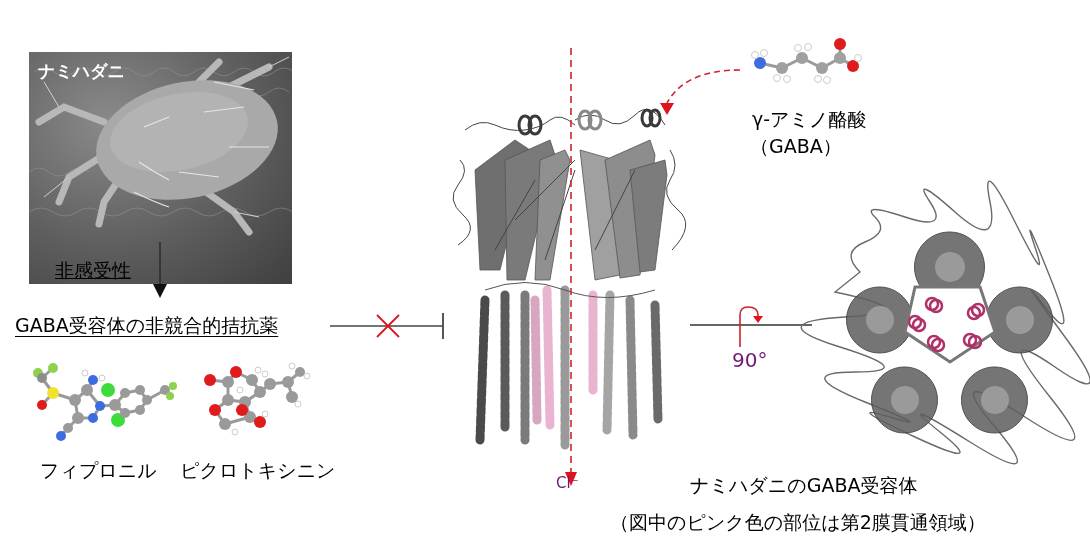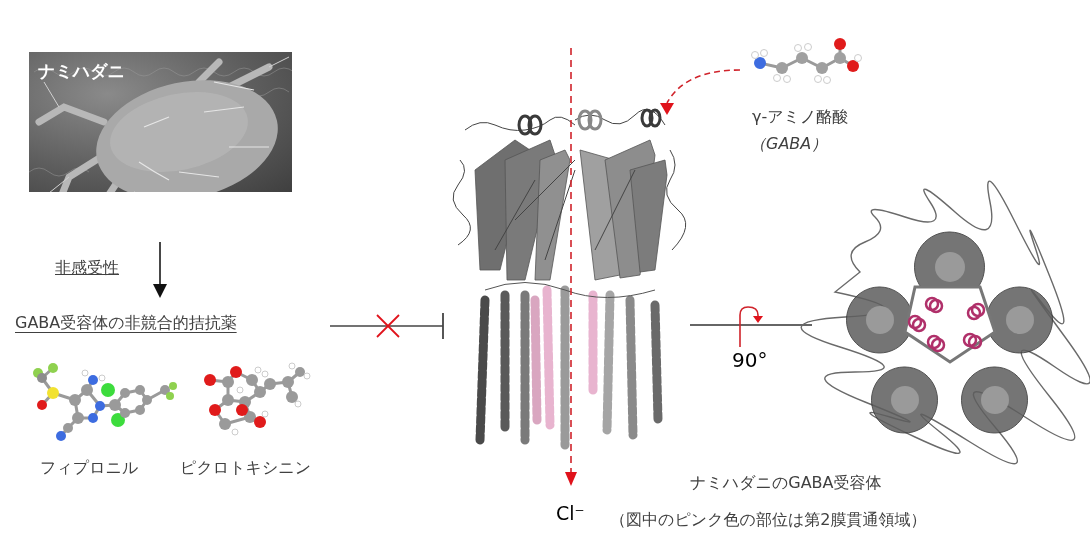--- a/index.html
+++ b/index.html
@@ -1,26 +1,26 @@
 <!DOCTYPE html>
 <html><head>
 <meta charset="utf-8">
 <style>
   html, body { margin:0; padding:0; background:#ffffff; }
   body { width:1090px; height:542px; position:relative; overflow:hidden;
          font-family:"DejaVu Sans", "Liberation Sans", sans-serif; color:#222; }
   .abs { position:absolute; }
-  .txt { font-size:16px; white-space:nowrap; color:#404040; }
-  .red { color:#000000; }
+  .txt { font-size:19px; white-space:nowrap; color:#000000; }
+  .red { color:#701a75; }
   svg { position:absolute; overflow:visible; }
 </style>
 </head>
 <body>
 
-<div class="abs" style="left:29px; top:52px; width:263px; height:140px; overflow:hidden;
+<div class="abs" style="left:29px; top:52px; width:263px; height:232px; overflow:hidden;
             background:radial-gradient(ellipse at 30% 30%, #8a8a8a 0%, #5e5e5e 55%, #3f3f3f 100%);">
   <svg width="263" height="183">
 
     <g stroke="#9a9a9a" stroke-width="1" fill="none" opacity="0.5">
       <path d="M5 20 q10 -8 20 0 t20 0 t20 0 t20 0 t20 0 t20 0 t20 0 t20 0 t20 0 t20 0 t20 0 t20 0 t20 0"></path>
       <path d="M0 160 q12 -8 24 0 t24 0 t24 0 t24 0 t24 0 t24 0 t24 0 t24 0 t24 0 t24 0 t24 0"></path>
       <path d="M0 120 q10 -8 20 0 t20 0 t20 0"></path>
       <path d="M200 40 q10 -8 20 0 t20 0 t20 0"></path>
     </g>
 
@@ -209,21 +209,21 @@
   </g>
   <g stroke="#555" stroke-width="1" fill="none">
     <path d="M30 190 q40 -15 80 0 t90 0"></path>
   </g>
 </svg>
 
 <svg style="left:563px; top:48px;" width="16" height="442">
   <line x1="8" y1="0" x2="8" y2="425" stroke="#d0232b" stroke-width="1.6" stroke-dasharray="7 5"></line>
   <polygon points="2,424 14,424 8,438" fill="#e0121b"></polygon>
 </svg>
-<div class="abs txt red" style="left:556px; top:502px; font-size:19px;">Cl⁻</div>
+<div class="abs txt red" style="left:556px; top:474px; font-size:15px;">Cl⁻</div>
 
 <svg style="left:655px; top:65px;" width="90" height="55">
   <path d="M85 5 Q30 5 12 38" fill="none" stroke="#d0232b" stroke-width="1.6" stroke-dasharray="6 4"></path>
   <polygon points="5,38 19,38 12,50" fill="#e0121b"></polygon>
 </svg>
 
 <svg style="left:750px; top:38px;" width="110" height="50">
   <g stroke="#9a9a9a" stroke-width="3">
     <line x1="10" y1="25" x2="32" y2="30"></line>
       <line x1="32" y1="30" x2="52" y2="20"></line>
@@ -243,21 +243,21 @@
     <circle cx="58" cy="9" r="3.5" fill="#fff" stroke="#ccc"></circle>
   <circle cx="72" cy="30" r="6" fill="#a0a0a0"></circle>
   <circle cx="68" cy="41" r="3.5" fill="#fff" stroke="#ccc"></circle>
     <circle cx="77" cy="42" r="3.5" fill="#fff" stroke="#ccc"></circle>
   <circle cx="90" cy="20" r="6" fill="#a0a0a0"></circle>
   <circle cx="90" cy="6" r="6" fill="#e01b1b"></circle>
   <circle cx="103" cy="28" r="6" fill="#e01b1b"></circle>
   <circle cx="108" cy="20" r="3.5" fill="#fff" stroke="#ccc"></circle>
 </svg>
 <div class="abs txt" style="left:752px; top:107px;">γ-アミノ酪酸</div>
-<div class="abs txt" style="left:750px; top:134px;font-style:italic;">（GABA）</div>
+<div class="abs txt" style="left:750px; top:134px;">（GABA）</div>
 
 <svg style="left:690px; top:305px;" width="125" height="45">
   <line x1="0" y1="20" x2="122" y2="20" stroke="#333" stroke-width="1.6"></line>
   <path d="M50 42 L50 10 Q50 2 58 2 Q68 2 68 10 L68 12" fill="none" stroke="#d0232b" stroke-width="1.6"></path>
   <polygon points="63,11 73,11 68,18" fill="#e0121b"></polygon>
 </svg>
 <div class="abs txt red" style="left:732px; top:348px; font-size:20px;">90°</div>
 
 <svg style="left:820px; top:192px;" width="262" height="260">
   <g fill="none" stroke="#6a6a6a" stroke-width="1.4">

